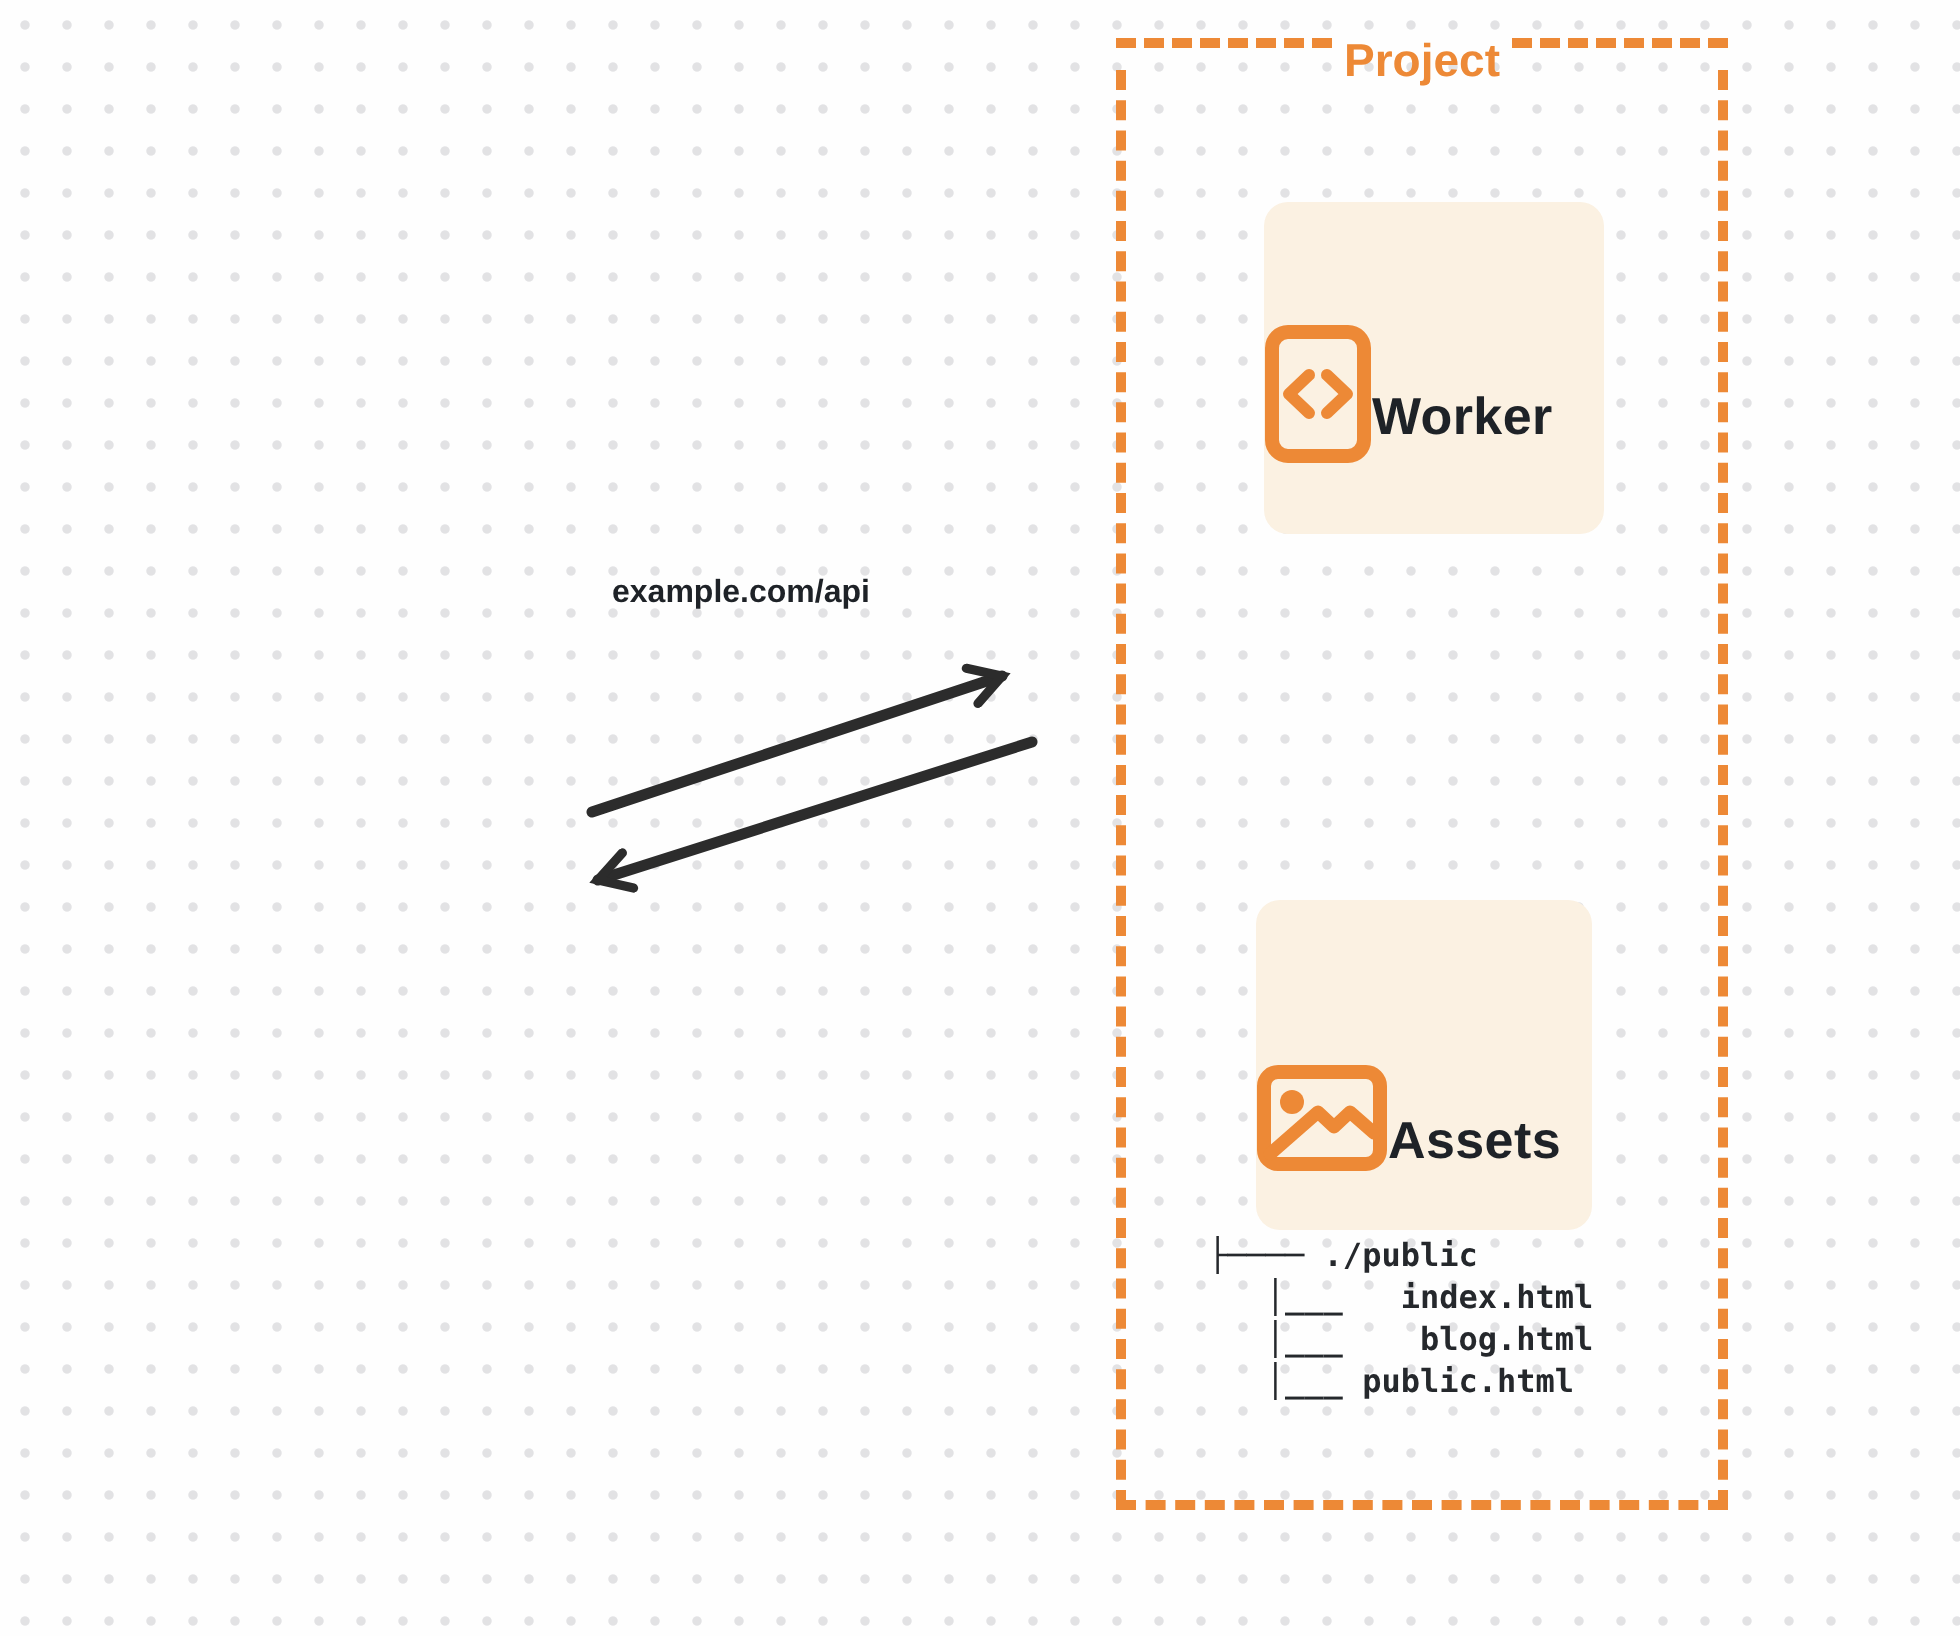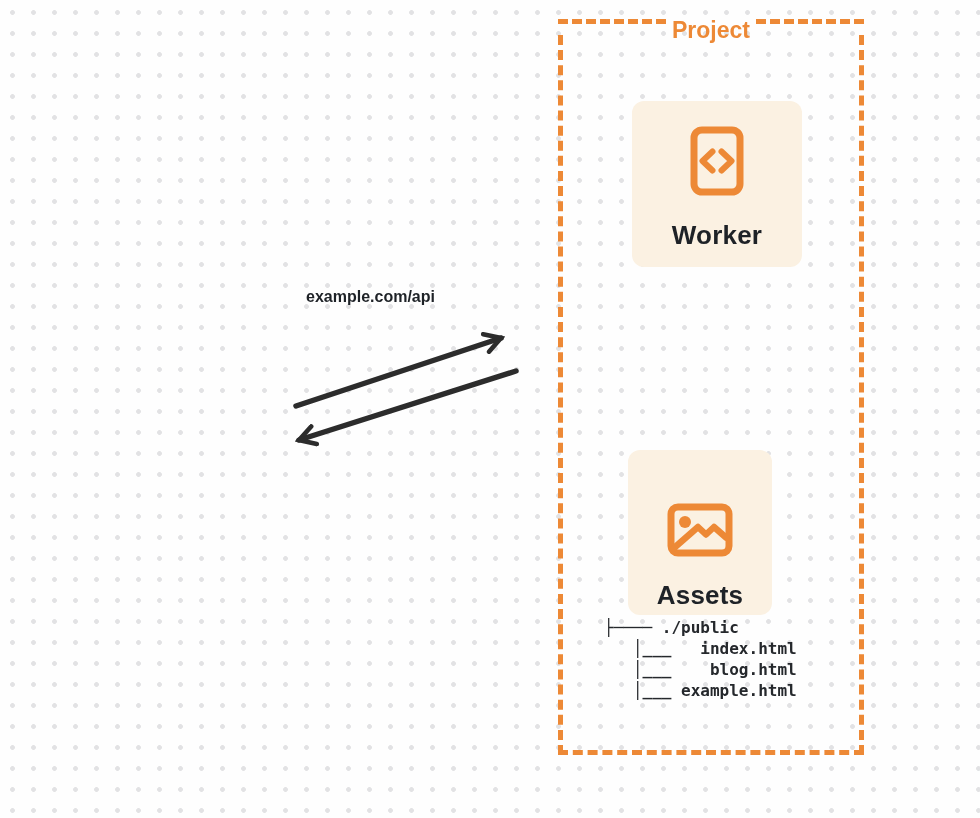--- a/index.html
+++ b/index.html
@@ -68,32 +68,32 @@
     font-weight: bold;
     color: #ed8936;
     padding: 0 6px;
     line-height: 1;
   }
   .service-node {
     position: absolute;
     background: #fbf1e2;
     border-radius: 12px;
     display: flex;
-    flex-direction: column;
+    flex-direction: row;
     align-items: center;
   }
   .worker-node {
     left: 632px; top: 101px;
     width: 170px; height: 166px;
     padding-top: 25px;
   }
   .worker-node .node-label { margin-top: 24px; }
   .assets-node {
     left: 628px; top: 450px;
-    width: 144px; height: 165px;
+    width: 168px; height: 165px;
     padding-top: 53px;
   }
   .assets-node .node-label { margin-top: 23px; }
   .file-tree {
     position: absolute;
     left: 604px; top: 617px;
     font-family: "DejaVu Sans Mono", monospace;
     font-size: 16px;
     line-height: 21px;
     font-weight: bold;
@@ -140,15 +140,15 @@
       <rect x="4" y="4" width="58" height="46" rx="7" fill="none" stroke="#ed8936" stroke-width="7"></rect>
       <circle cx="18" cy="19" r="6" fill="#ed8936"></circle>
       <path d="M7,45 L31,24 L39,31.5 L47,24 L59,34.5" fill="none" stroke="#ed8936" stroke-width="6.5" stroke-linecap="round" stroke-linejoin="round"></path>
     </svg>
     <span class="node-label">Assets</span>
   </div>
 
   <pre class="file-tree">├──── ./public
    │___   index.html
    │___    blog.html
-   │___ example.html</pre>
+   │___ public.html</pre>
 
 </div>
 
 </body></html>

